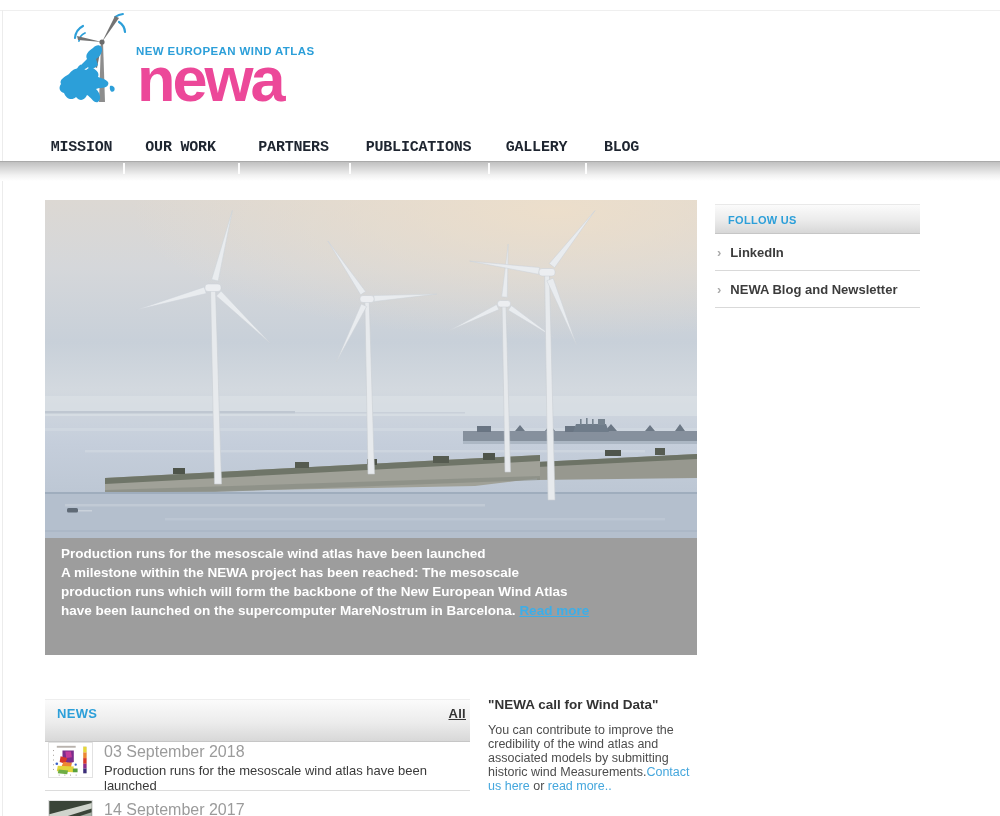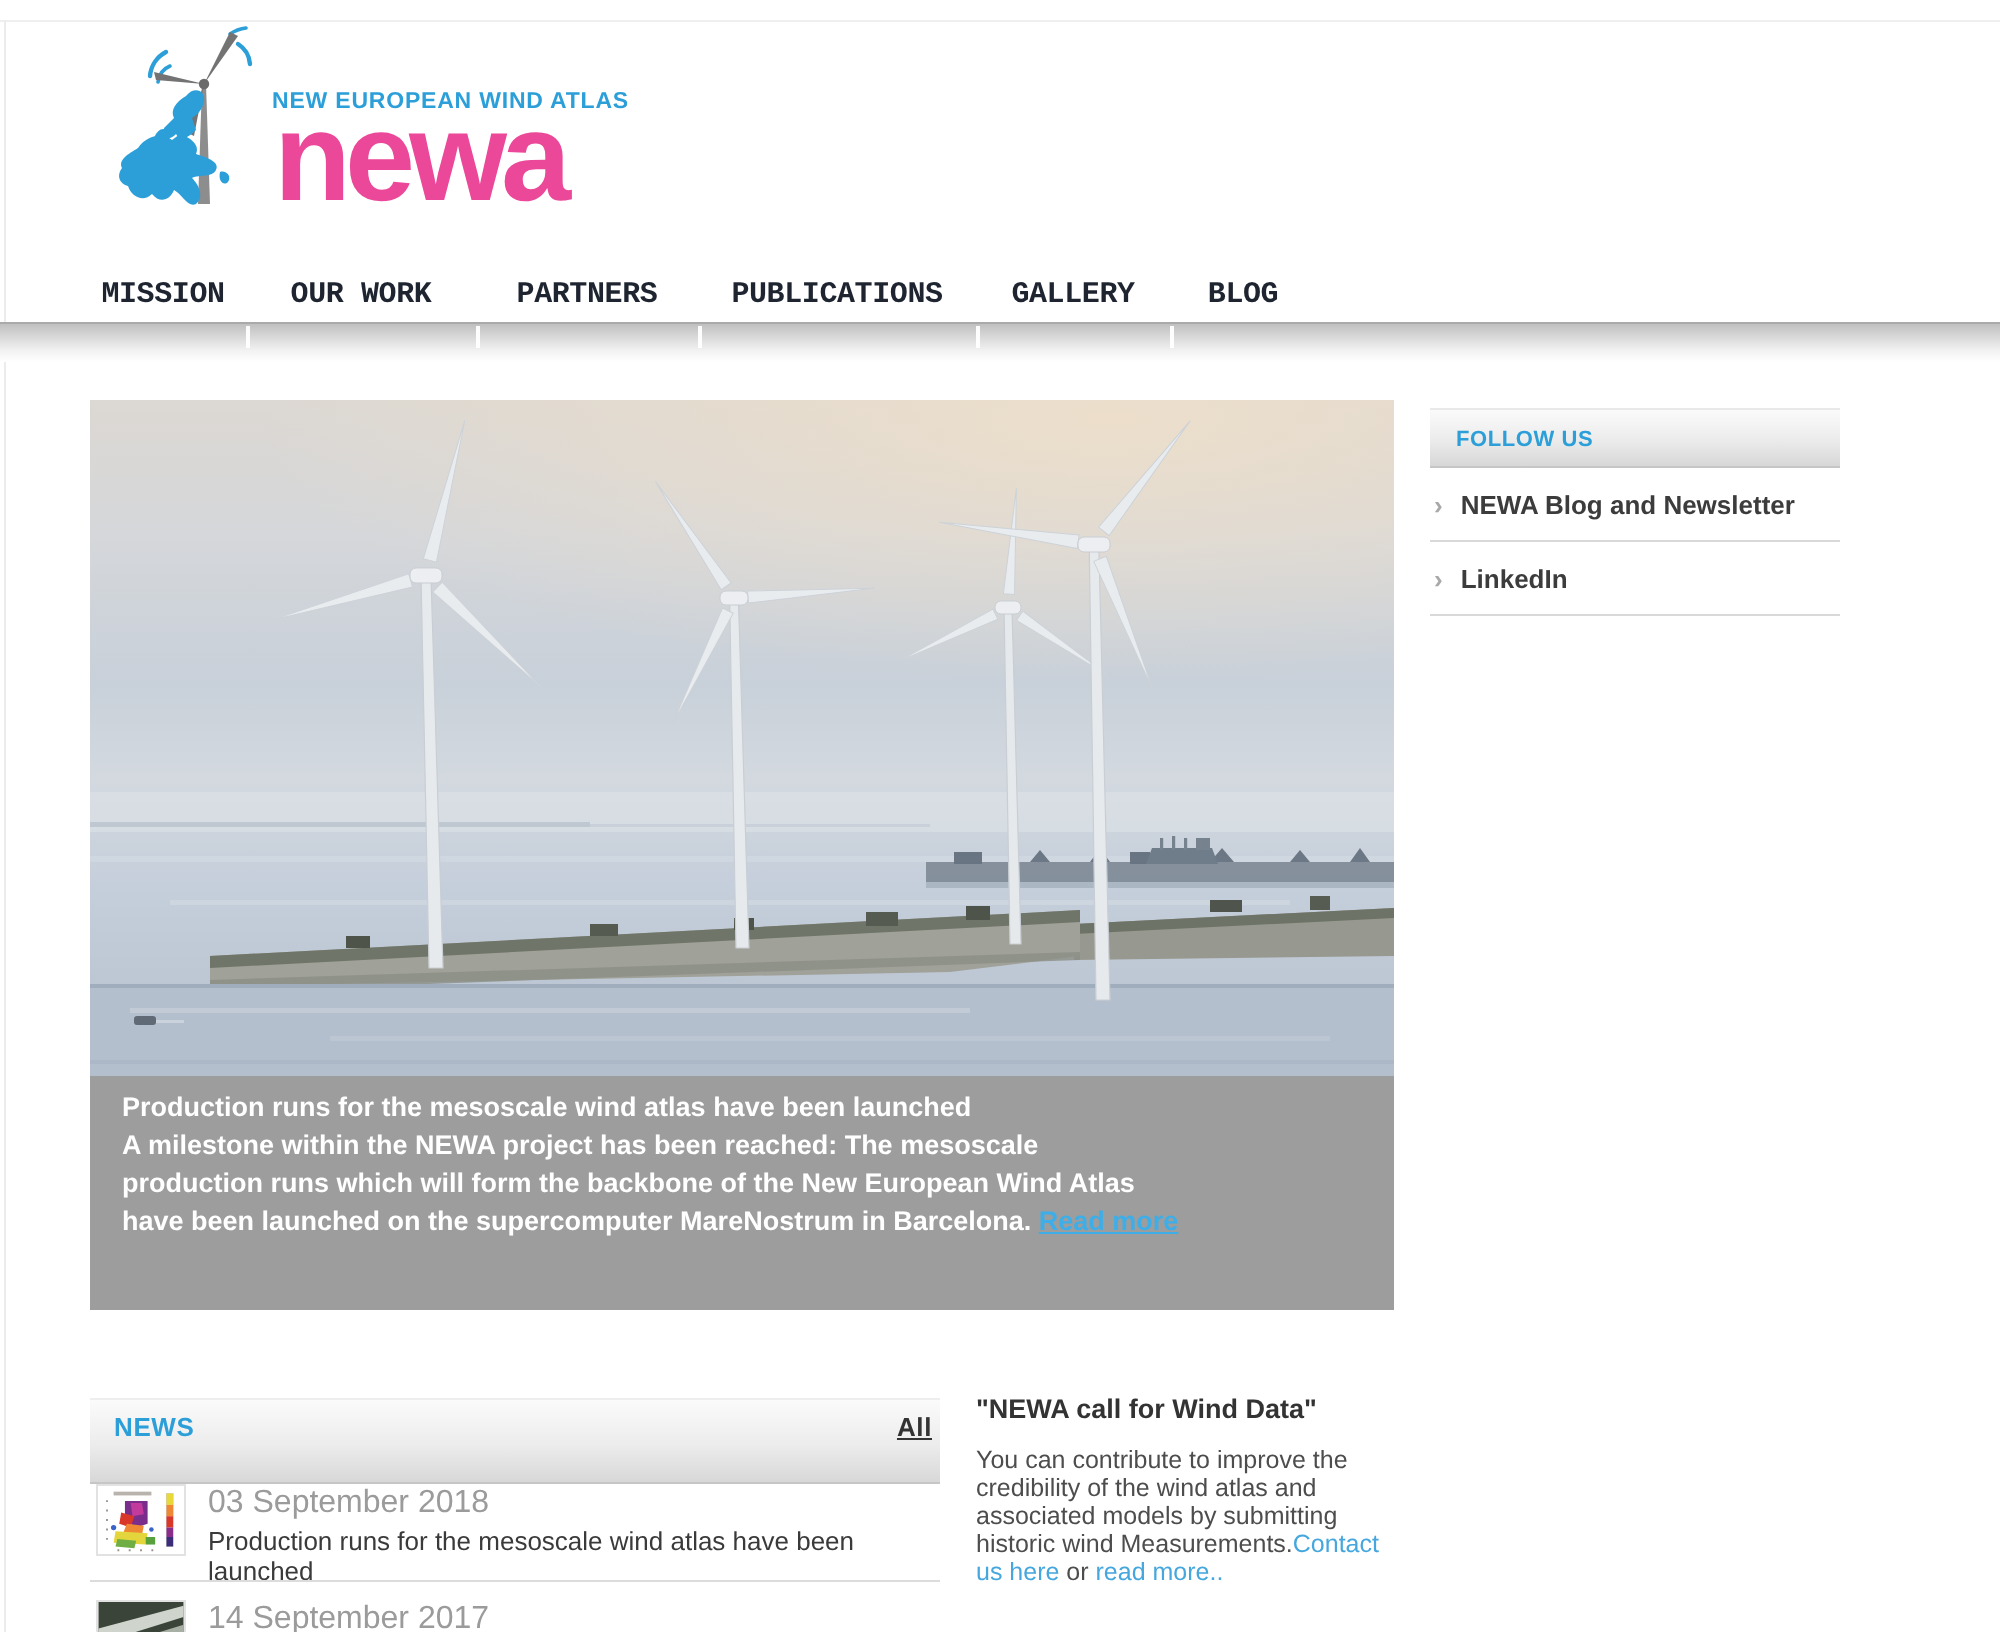--- a/index.html
+++ b/index.html
@@ -257,24 +257,24 @@
     <div>Production runs for the mesoscale wind atlas have been launched</div>
     <div>A milestone within the NEWA project has been reached: The mesoscale</div>
     <div>production runs which will form the backbone of the New European Wind Atlas</div>
     <div><span>have been launched on the supercomputer MareNostrum in Barcelona.</span> <a class="readmore">Read more</a></div>
   </div>
 </section>
 
 <aside class="followus">
   <div class="panel-bar">FOLLOW US</div>
   <div class="follow-row">
+    <span class="chev">›</span><span>LinkedIn</span>
+  </div>
+  <div class="follow-row">
     <span class="chev">›</span><span>NEWA Blog and Newsletter</span>
-  </div>
-  <div class="follow-row">
-    <span class="chev">›</span><span>LinkedIn</span>
   </div>
 </aside>
 
 <section class="news">
   <div class="news-bar">
     <span>NEWS</span>
     <a class="news-all">All</a>
   </div>
 
   <div class="news-item" style="top:43px">

